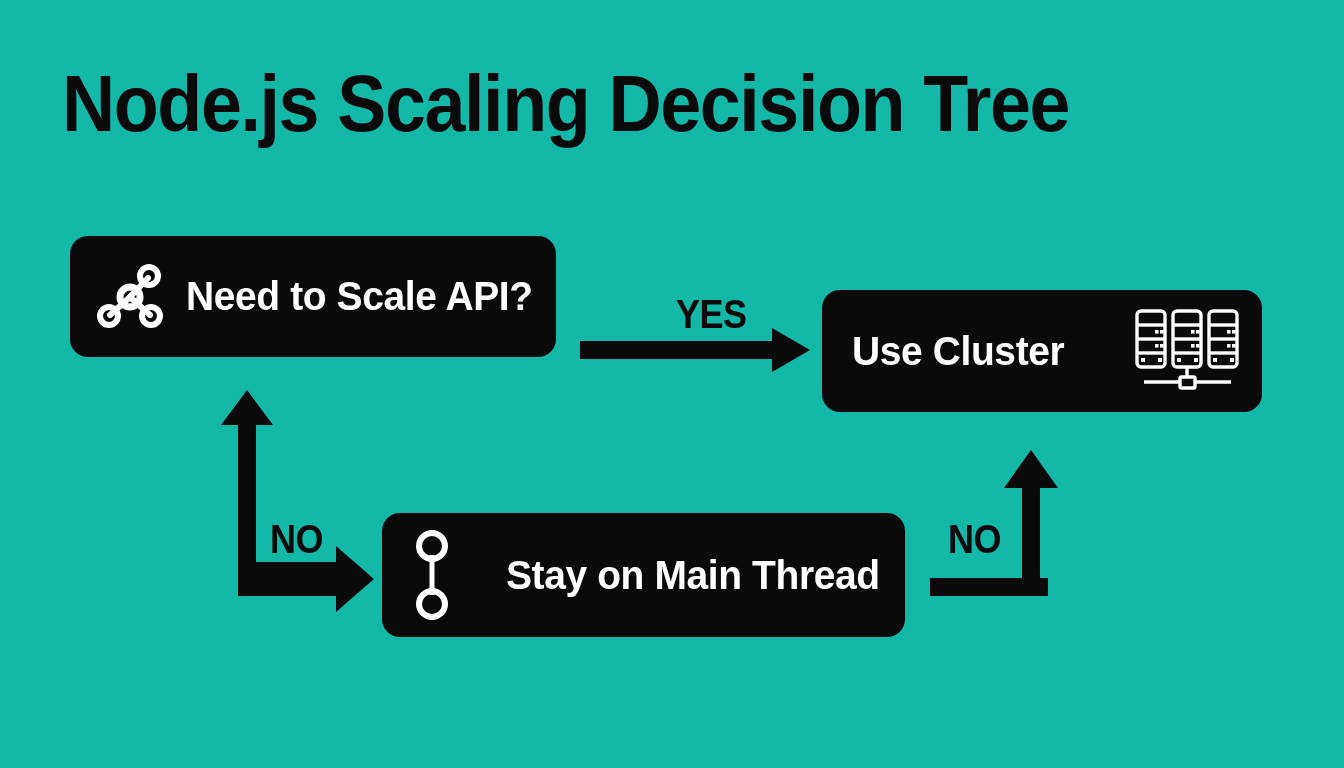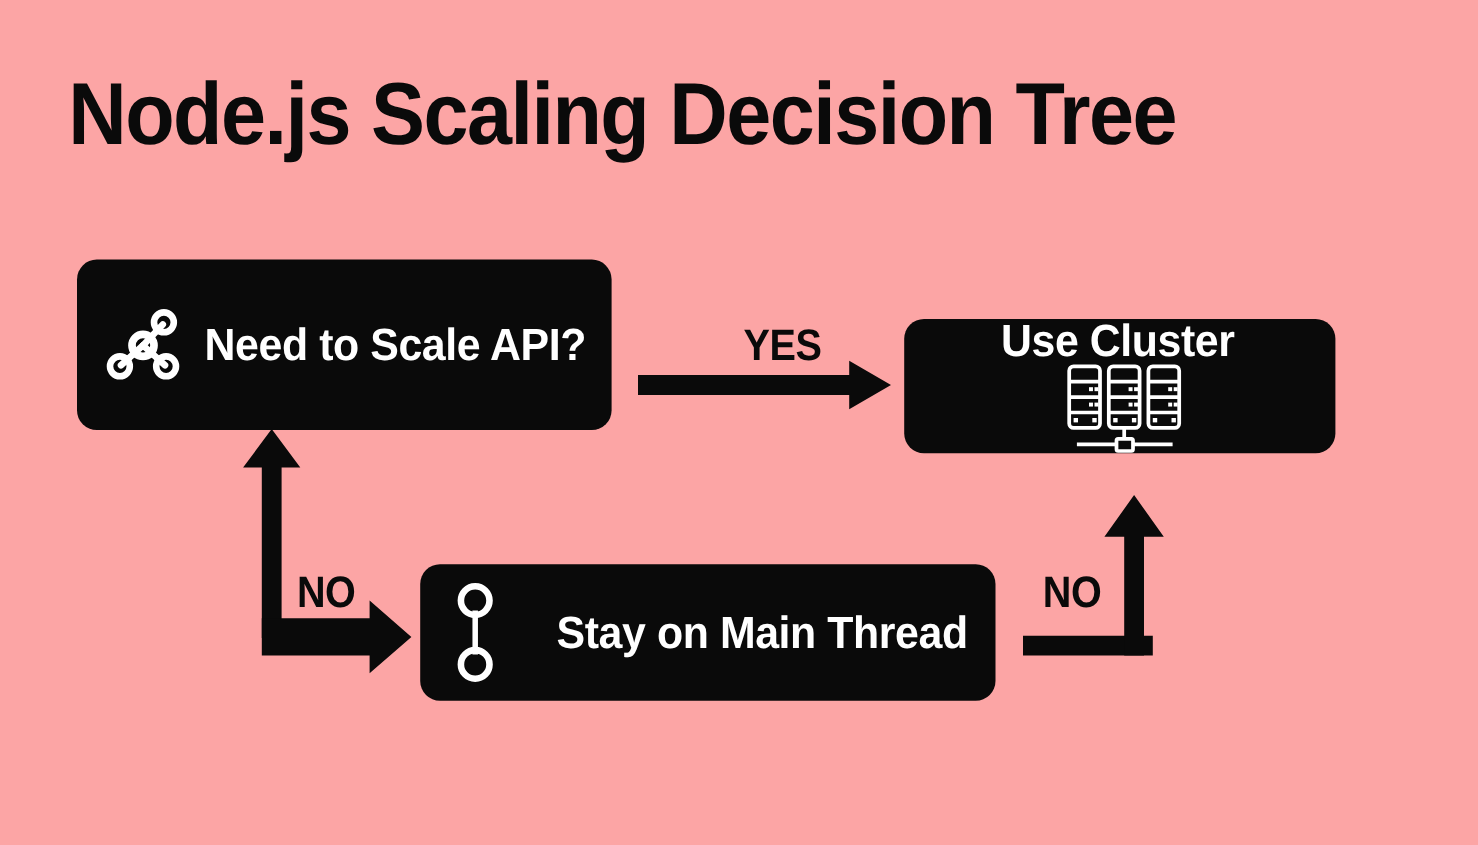--- a/index.html
+++ b/index.html
@@ -11,21 +11,21 @@
     width: 1344px;
     height: 768px;
     background: #fdfdfc;
     font-family: "Liberation Sans", "DejaVu Sans", sans-serif;
     overflow: hidden;
   }
   #canvas {
     position: relative;
     width: 1344px;
     height: 768px;
-    background: #fca5a5;
+    background: #14b8a6;
   }
 
   
   #page-title {
     position: absolute;
     left: 62px;
     top: 58px;
     font-size: 80px;
     line-height: 92px;
     font-weight: 700;
@@ -59,34 +59,33 @@
   }
   .node-icon {
     display: block;
     flex: 0 0 auto;
   }
 
   #node-need-scale {
     left: 70px;
     top: 236px;
     width: 486px;
-    height: 155px;
+    height: 121px;
     padding: 0 26px 0 22px;
     justify-content: flex-start;
   }
   #node-need-scale .node-icon { margin-right: 18px; }
 
   #node-use-cluster {
     left: 822px;
     top: 290px;
-    width: 392px;
+    width: 440px;
     height: 122px;
     padding: 0 22px 0 30px;
     justify-content: space-between;
-    flex-direction: column;
   }
 
   #node-stay-main {
     left: 382px;
     top: 513px;
     width: 523px;
     height: 124px;
     padding: 0 26px 0 28px;
     justify-content: flex-start;
     gap: 20px;

